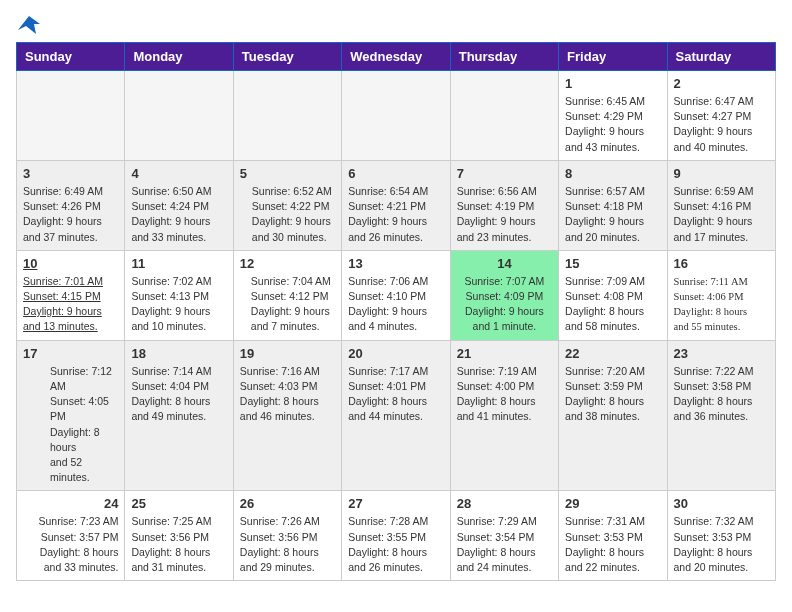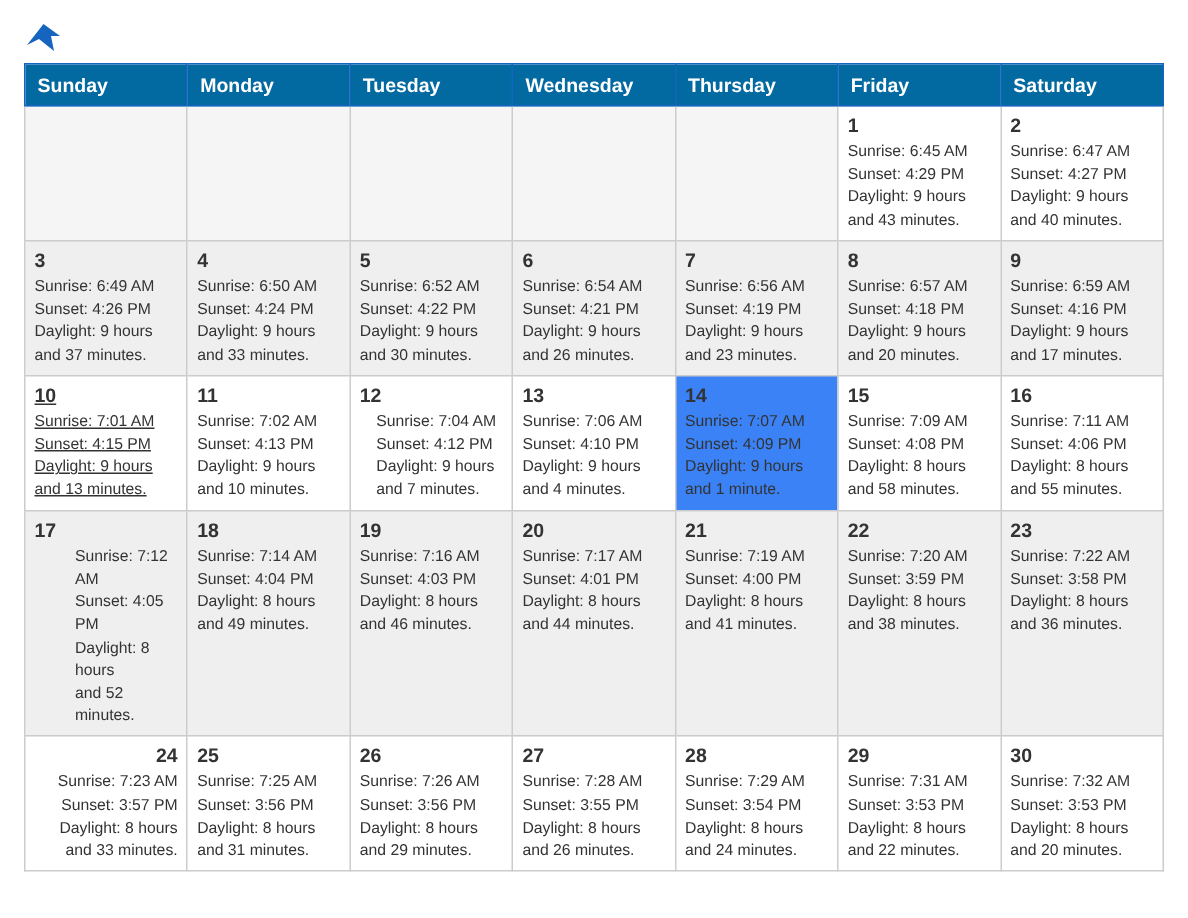--- a/index.html
+++ b/index.html
@@ -32,21 +32,21 @@
     .location-title {
       font-size: 15px;
       color: #555;
     }
     .calendar {
       width: 100%;
       border-collapse: collapse;
       border: 1px solid #ccc;
     }
     .calendar th {
-      background: #0369a1;
+      background: #4c1d95;
       color: #fff;
       font-size: 13px;
       font-weight: bold;
       padding: 6px 8px;
       text-align: left;
       border: 1px solid #1565c0;
     }
     .calendar td {
       border: 1px solid #ccc;
       vertical-align: top;
@@ -137,21 +137,21 @@
         </td>
         <td style="background: rgb(239, 239, 239);">
           <span class="day-number">4</span>
           <div class="day-info" style="white-space: pre-line;">Sunrise: 6:50 AM
 Sunset: 4:24 PM
 Daylight: 9 hours
 and 33 minutes.</div>
         </td>
         <td style="background: rgb(239, 239, 239);">
           <span class="day-number">5</span>
-          <div class="day-info" style="white-space: pre-line;">Sunrise: 6:52 AM
+          <div class="day-info" style="white-space: pre-line; margin-left: 12px;">Sunrise: 6:52 AM
 Sunset: 4:22 PM
 Daylight: 9 hours
 and 30 minutes.</div>
         </td>
         <td style="background: rgb(239, 239, 239);">
           <span class="day-number">6</span>
           <div class="day-info" style="white-space: pre-line;">Sunrise: 6:54 AM
 Sunset: 4:21 PM
 Daylight: 9 hours
 and 26 minutes.</div>
@@ -200,37 +200,37 @@
 Daylight: 9 hours
 and 7 minutes.</div>
         </td>
         <td style="background: rgb(255, 255, 255);">
           <span class="day-number">13</span>
           <div class="day-info" style="white-space: pre-line;">Sunrise: 7:06 AM
 Sunset: 4:10 PM
 Daylight: 9 hours
 and 4 minutes.</div>
         </td>
-        <td style="background: #3b82f6;">
+        <td style="background: #86efac; text-align: center;">
           <span class="day-number">14</span>
           <div class="day-info" style="white-space: pre-line;">Sunrise: 7:07 AM
 Sunset: 4:09 PM
 Daylight: 9 hours
 and 1 minute.</div>
         </td>
         <td style="background: rgb(255, 255, 255);">
           <span class="day-number">15</span>
           <div class="day-info" style="white-space: pre-line;">Sunrise: 7:09 AM
 Sunset: 4:08 PM
 Daylight: 8 hours
 and 58 minutes.</div>
         </td>
         <td style="background: rgb(255, 255, 255);">
           <span class="day-number">16</span>
-          <div class="day-info" style="white-space: pre-line;">Sunrise: 7:11 AM
+          <div class="day-info" style="white-space: pre-line; font-family: Liberation Serif, serif;">Sunrise: 7:11 AM
 Sunset: 4:06 PM
 Daylight: 8 hours
 and 55 minutes.</div>
         </td>
       </tr>
       <tr>
         <td style="background: rgb(239, 239, 239);">
           <span class="day-number">17</span>
           <div class="day-info" style="white-space: pre-line; margin-left: 27px;">Sunrise: 7:12 AM
 Sunset: 4:05 PM

